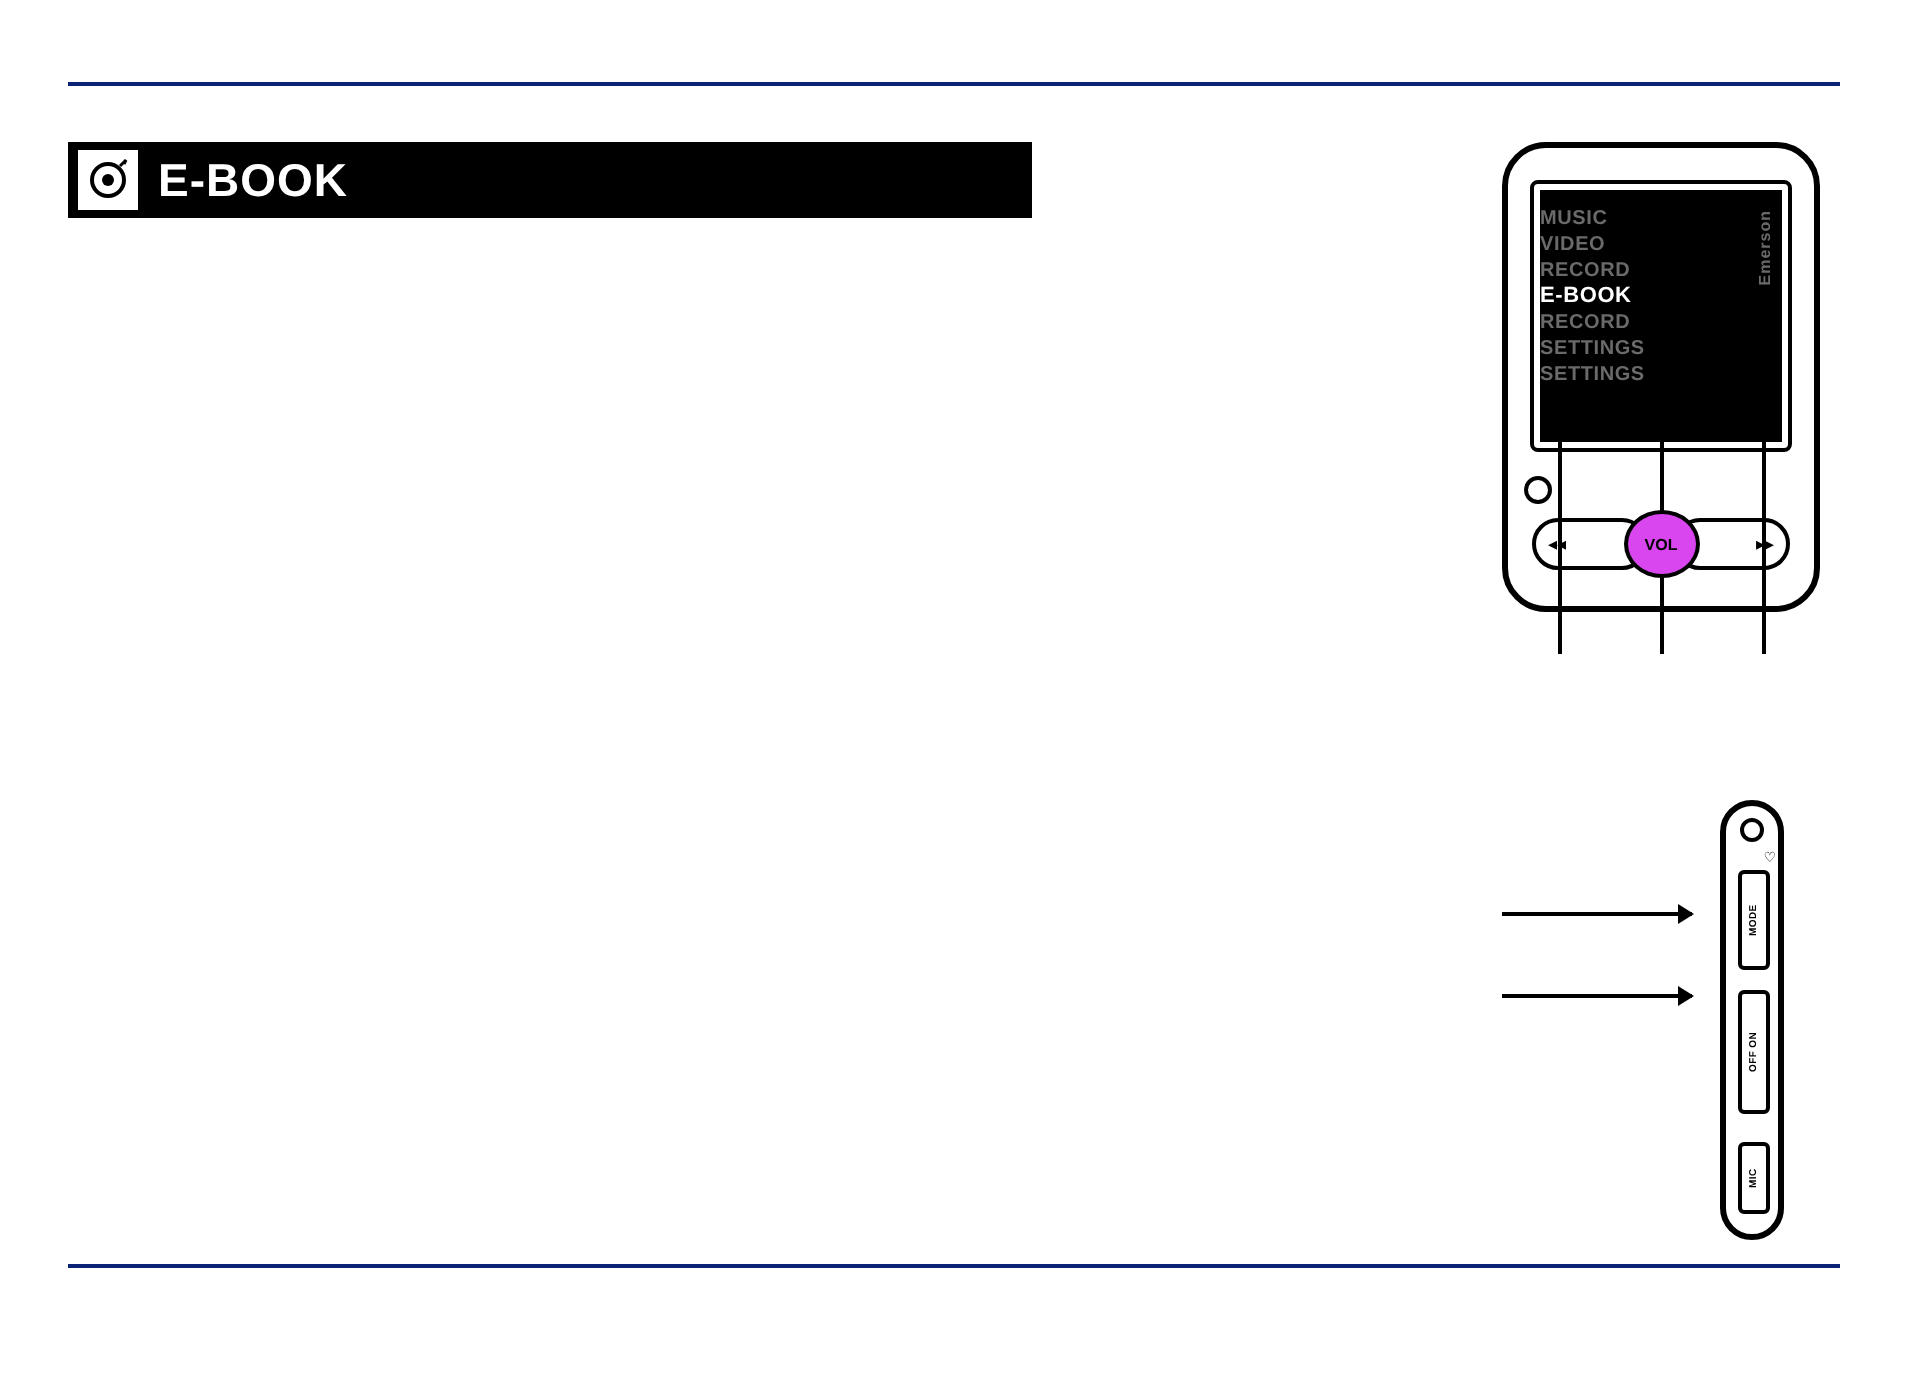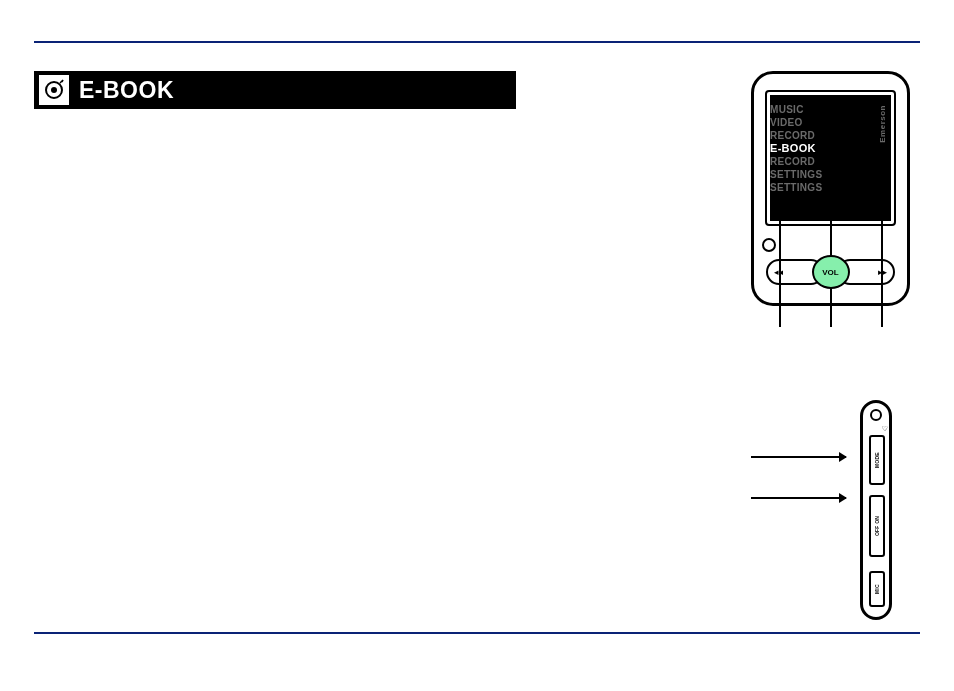--- a/index.html
+++ b/index.html
@@ -131,21 +131,21 @@
   .wing.left { left: -4px; padding-left: 6px; }
   .wing.right { right: -4px; padding-right: 6px; justify-content: flex-end; }
   .vol {
     position: absolute;
     left: 50%;
     top: -1px;
     transform: translateX(-50%);
     width: 38px; height: 34px;
     border: 2px solid #000;
     border-radius: 50%;
-    background: #86efac;
+    background: #d946ef;
     display: flex;
     align-items: center;
     justify-content: center;
     font-size: 8px;
     font-weight: bold;
     z-index: 2;
   }
 
   
   .ind-line {

